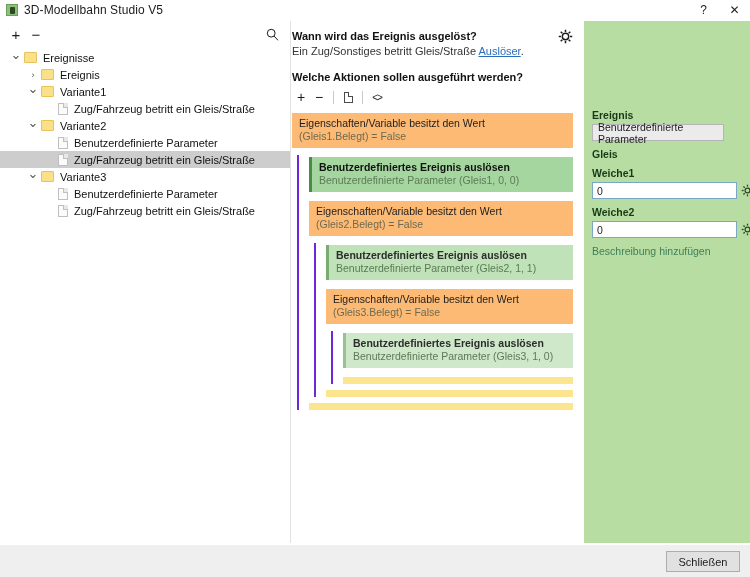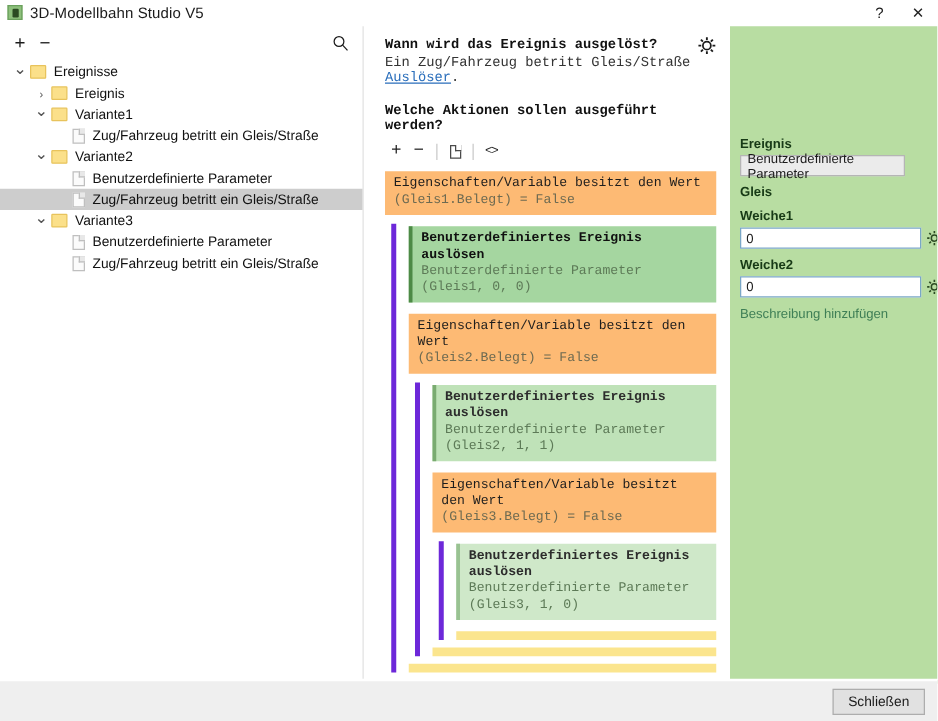--- a/index.html
+++ b/index.html
@@ -123,21 +123,21 @@
   }
   .tree-label { font-size: 11px; color: #111; }
 
   
   .center-panel {
     position: absolute; left: 292px; top: 21px;
     width: 291px; height: 522px;
     background: #ffffff;
     overflow: hidden;
   }
-  .cp-inner { padding: 9px 10px 0 16px; position: relative; font-family: Liberation Mono, monospace; }
+  .cp-inner { padding: 9px 10px 0 0; position: relative; }
   .gear-top {
     position: absolute; right: 9px; top: 8px;
     width: 16px; height: 16px;
     cursor: default;
   }
   .q-title {
     font-size: 11px; font-weight: bold; color: #111;
     margin: 0 0 3px 0;
   }
   .q-sub { font-size: 11px; color: #333; margin-bottom: 14px; }
@@ -186,21 +186,21 @@
     background: #a5d6a0;
     border-left: 3px solid #4d8a46;
     padding: 4px 7px 5px 7px;
   }
   .blk-act.faded { background: #bfe2b8; border-left-color: #7aab71; }
   .blk-act.faded2 { background: #cfe8c9; border-left-color: #99c292; }
   .blk-act .l1 { font-size: 10.5px; font-weight: bold; color: #101010; line-height: 13px; }
   .blk-act .l1.soft { color: #2c2c2c; }
   .blk-act .l2 { font-size: 10.5px; color: #5d7a57; line-height: 13px; }
   .nest {
-    border-left: 4px solid #6d28d9;
+    border-left: 2px solid #6d28d9;
     margin-left: 5px;
     padding-left: 10px;
     padding-top: 2px;
   }
   .after-act { height: 9px; }
   .closer {
     height: 7px;
     background: #fbe58e;
     margin-bottom: 6px;
   }
@@ -369,21 +369,21 @@
             <line x1="2.9" y1="2.9" x2="4.6" y2="4.6"></line>
               <line x1="11.4" y1="11.4" x2="13.1" y2="13.1"></line>
             <line x1="13.1" y1="2.9" x2="11.4" y2="4.6"></line>
               <line x1="4.6" y1="11.4" x2="2.9" y2="13.1"></line>
           </g>
         </svg>
       </div>
 
       <div class="q-title">Wann wird das Ereignis ausgelöst?</div>
       <div class="q-sub">
-        <span>Ein Zug/Fahrzeug betritt Gleis/Straße </span><span class="q-link">Auslöser</span><span>.</span>
+        <span>Ein Zug/Sonstiges betritt Gleis/Straße </span><span class="q-link">Auslöser</span><span>.</span>
       </div>
 
       <div class="q-title2">Welche Aktionen sollen ausgeführt werden?</div>
 
       <div class="act-toolbar">
         <div class="act-btn">+</div>
         <div class="act-btn">−</div>
         <div class="act-sep"></div>
         <div class="act-btn">
             <span class="icon-page"></span>

